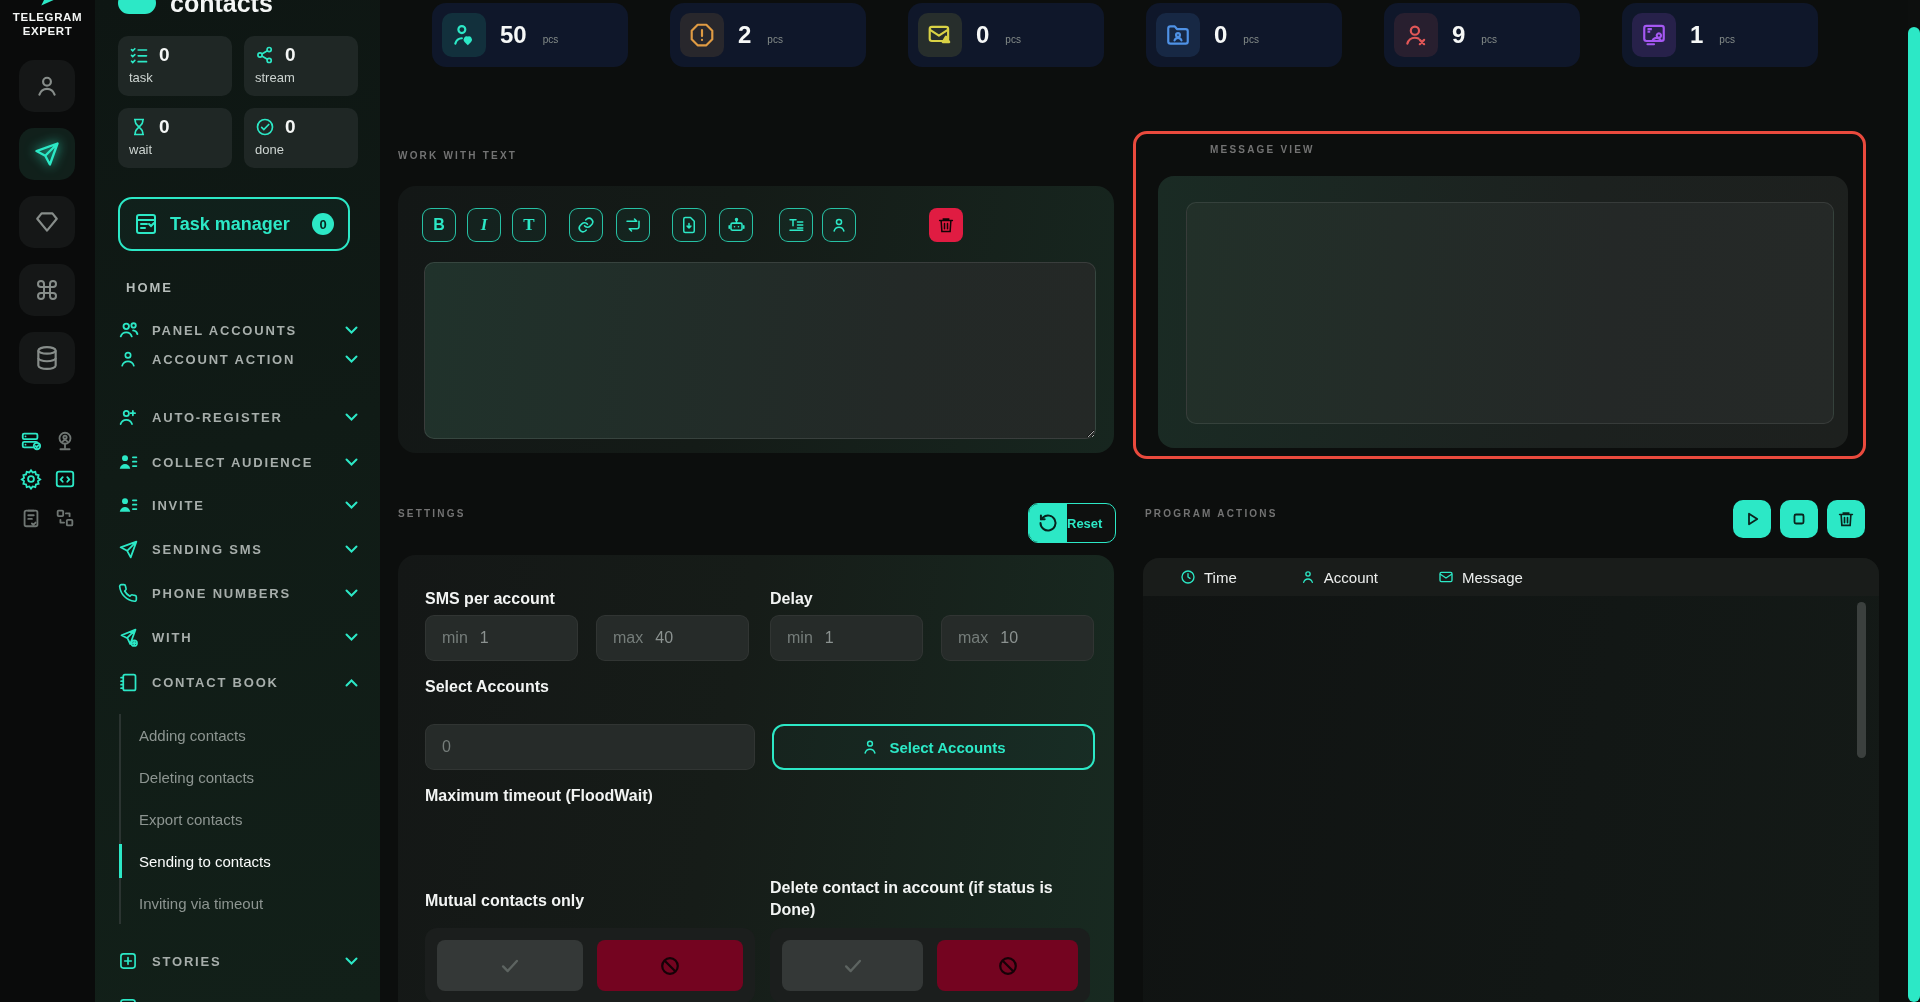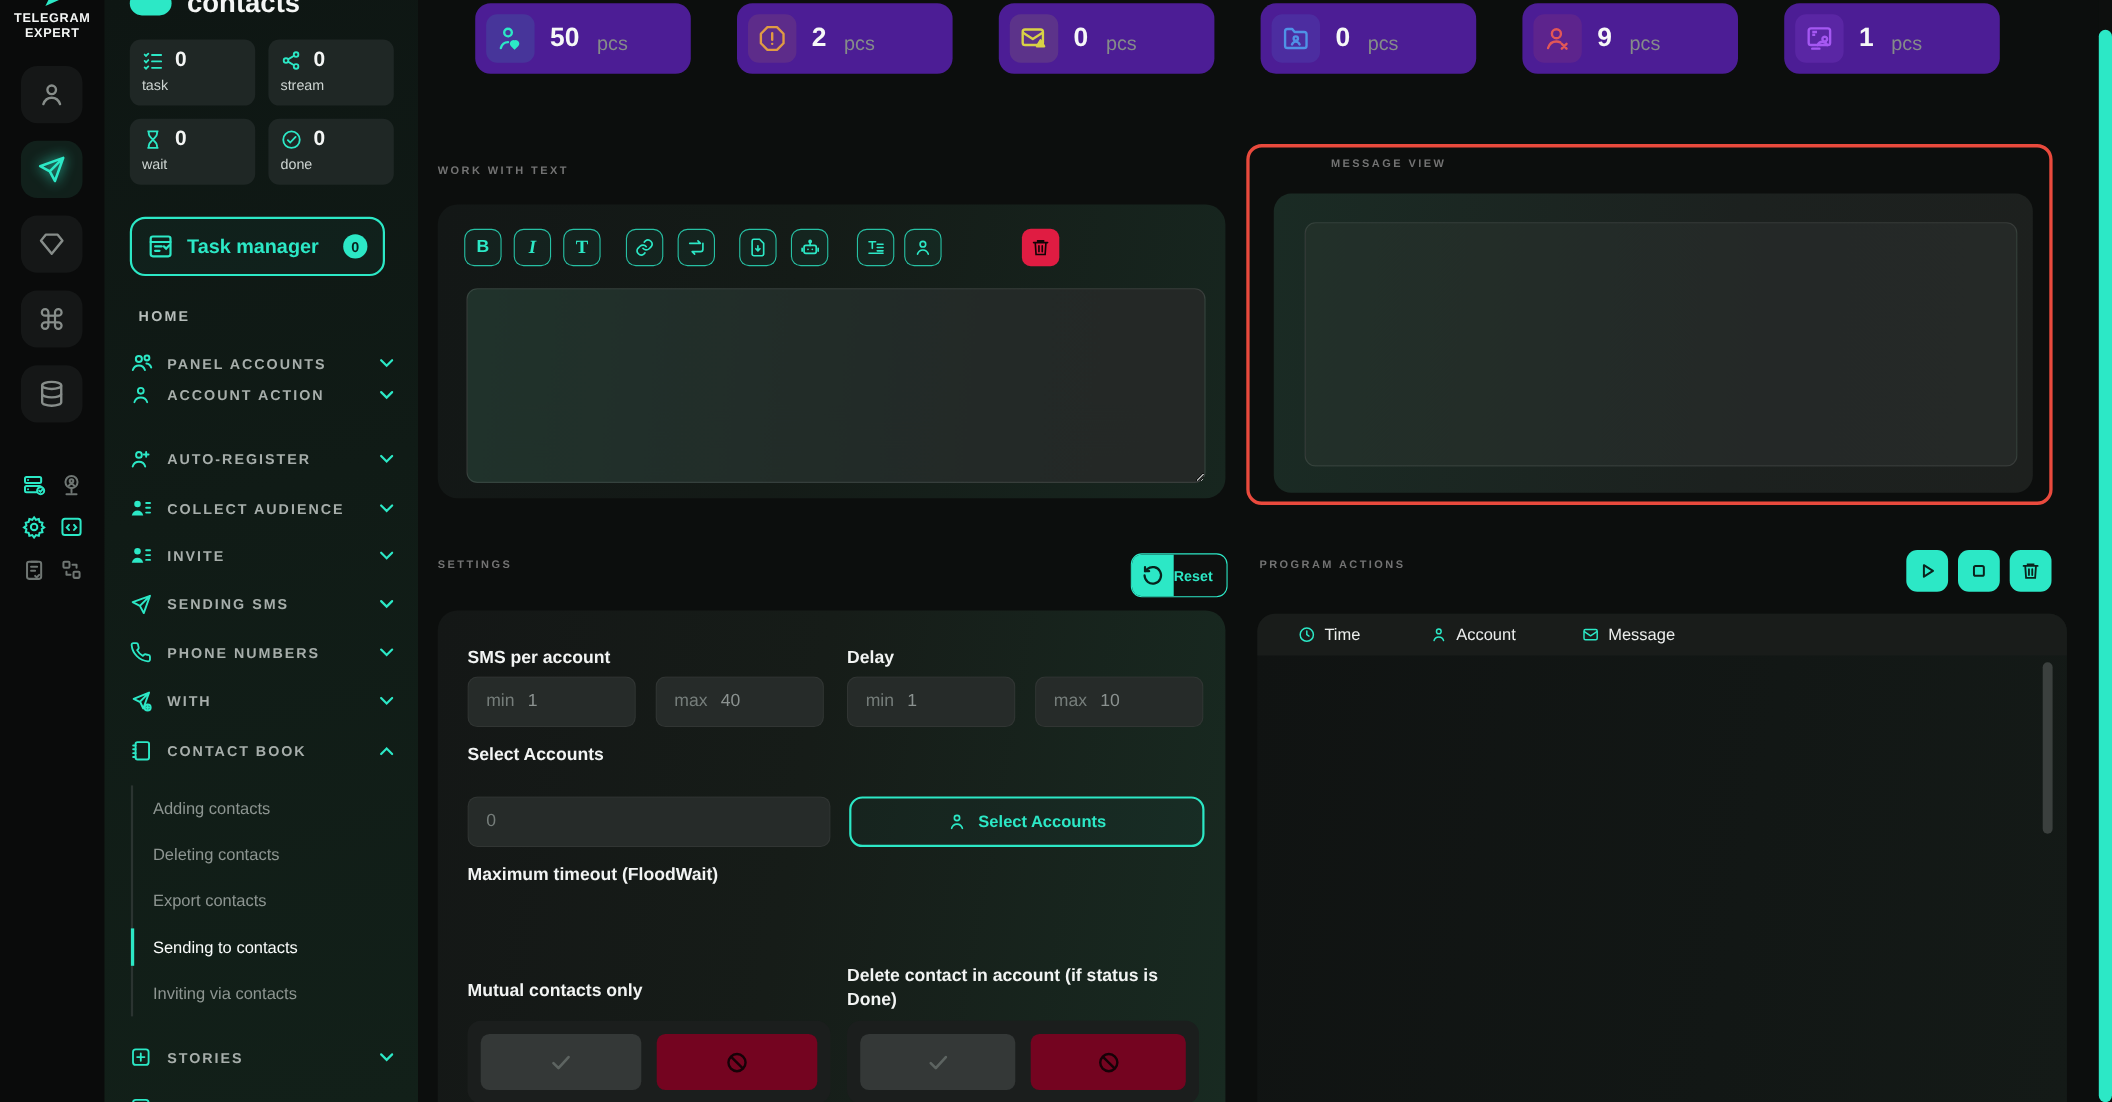--- a/index.html
+++ b/index.html
@@ -43,25 +43,25 @@
   .mi .lb { flex:1; font-size:13px; font-weight:bold; letter-spacing:1.8px; color:#a7aeab; }
   .mi .ch { color:#2ce8c6; display:flex; }
   .subwrap { left:24px; top:714px; width:250px; border-left:2px solid #2b3431; }
   .si { position:relative; height:42px; display:flex; align-items:center; padding-left:18px;
     font-size:15px; color:#8d9591; cursor:pointer; }
   .si.active { color:#fafcfb; }
   .si.active::before { content:""; position:absolute; left:-2px; top:4px; width:3px; height:34px; background:#2ce8c6; }
 
   
   #cards { left:432px; top:3px; width:1386px; height:64px; display:flex; justify-content:space-between; }
-  .card { width:196px; height:64px; background:#4c1d95; border-radius:14px; display:flex;
+  .card { width:196px; height:64px; background:#0f172a; border-radius:14px; display:flex;
     align-items:center; padding:0 10px; gap:14px; }
   .card .cic { width:44px; height:44px; border-radius:10px; display:flex; align-items:center; justify-content:center; }
   .card .cv { font-size:24px; font-weight:bold; color:#f6f8f7; }
-  .card .cu { font-size:18px; color:#858c89; margin-top:8px; margin-left:2px; }
+  .card .cu { font-size:10px; color:#858c89; margin-top:8px; margin-left:2px; }
 
   
   .sec-title { font-size:10px; font-weight:bold; letter-spacing:2.2px; color:#737373; }
 
   
   #wwt-panel { left:398px; top:186px; width:716px; height:267px; border-radius:18px;
     background:linear-gradient(100deg,#131716 0%,#141b17 45%,#17261f 100%); }
   .tbtn { position:absolute; top:22px; width:34px; height:34px; border:1px solid rgba(44,232,198,.8);
     border-radius:9px; background:rgba(44,232,198,.05); color:#2ce8c6; display:flex;
     align-items:center; justify-content:center; cursor:pointer; font-weight:bold; }
@@ -404,21 +404,21 @@
             <path d="M1.5 1.5l5 5 5-5"></path>
           </svg>
         </span>
     </div>
 
     <div class="abs subwrap">
       <div class="si">Adding contacts</div>
       <div class="si">Deleting contacts</div>
       <div class="si">Export contacts</div>
       <div class="si active">Sending to contacts</div>
-      <div class="si">Inviting via contacts</div>
+      <div class="si">Inviting via timeout</div>
     </div>
 
     <div class="abs mi" style="top:946px">
       <span class="ic">
           <svg width="20" height="20" viewBox="0 0 24 24" fill="none" stroke="currentColor" stroke-width="2" stroke-linecap="round">
             <rect x="3.5" y="3.5" width="17" height="17" rx="3"></rect>
             <path d="M12 8v8M8 12h8"></path>
           </svg>
         </span>
       <span class="lb">STORIES</span>

